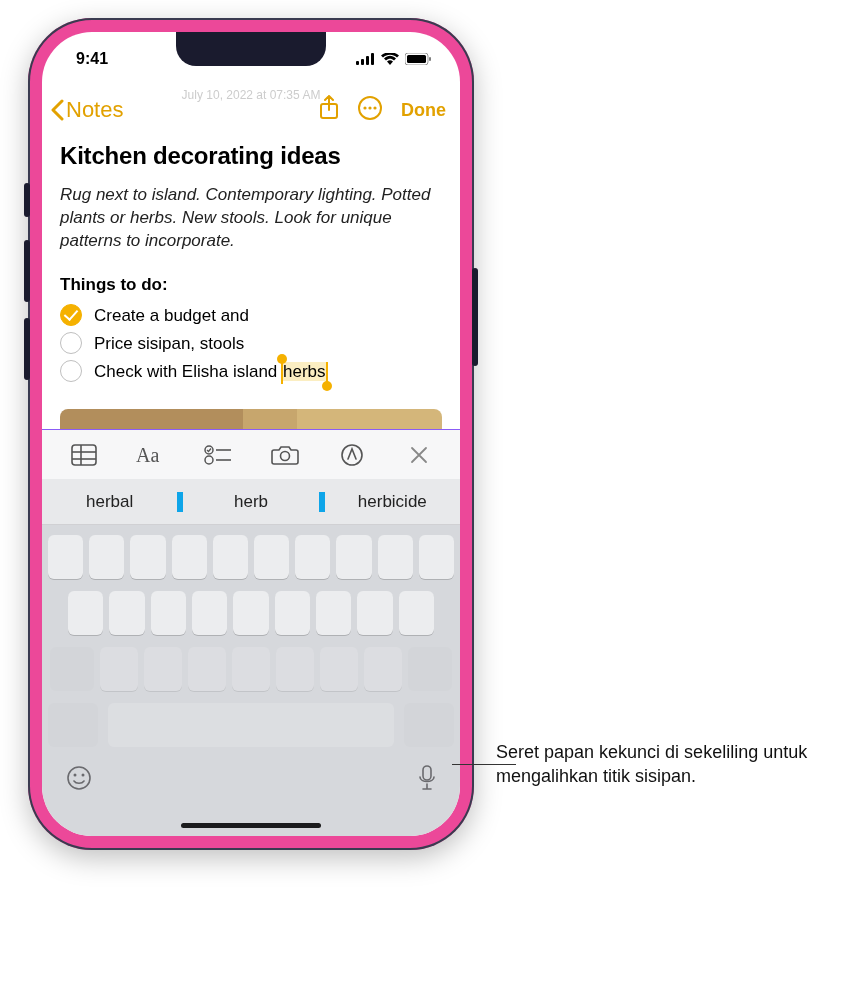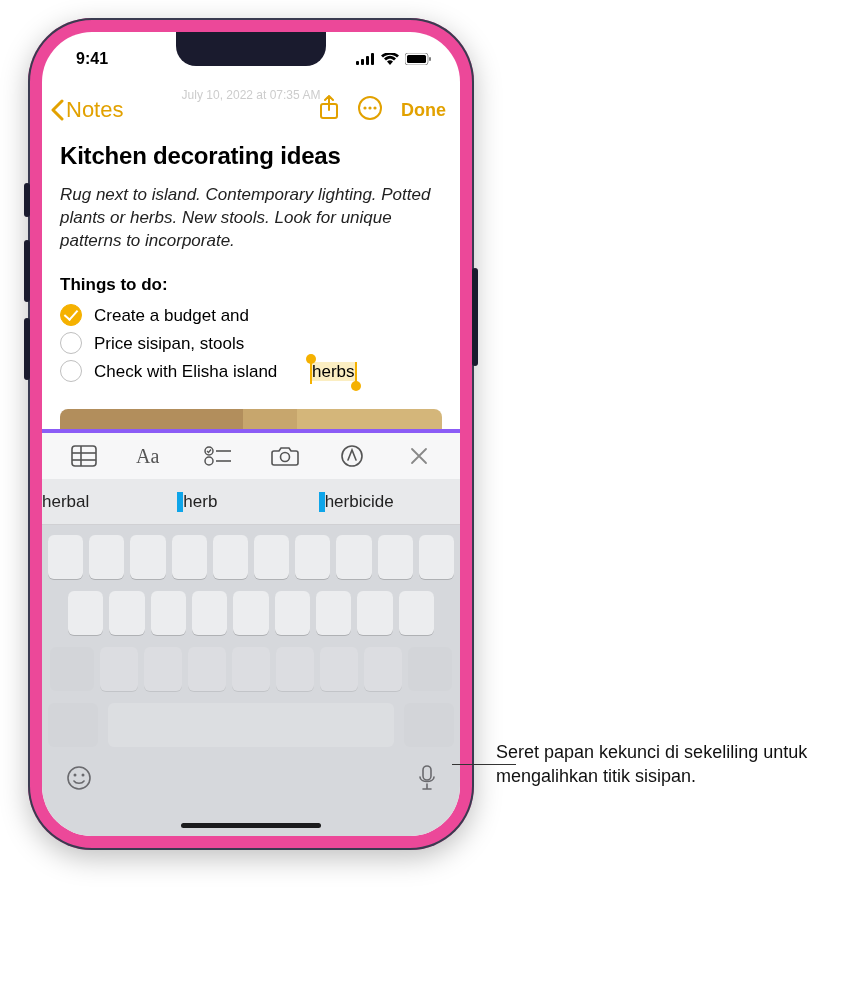--- a/index.html
+++ b/index.html
@@ -69,47 +69,46 @@
   .subhead { font-weight:700; margin-top:22px; margin-bottom:6px; font-size:17px;}
   .checklist { list-style:none; }
   .checklist li { display:flex; align-items:flex-end; gap:12px; padding:3px 0; font-size:17px; }
   .check { width:22px; height:22px; border-radius:50%; border:1.5px solid #bfbfbf; flex:none;}
   .check.checked { background:#f5b100; border-color:#f5b100; position:relative; }
   .check.checked::after { content:""; position:absolute; left:6px; top:2px; width:6px; height:11px; border:solid #fff; border-width:0 2.5px 2.5px 0; transform:rotate(42deg); }
   .sel {
     background: #fbeec2;
     position: relative;
     padding: 0 1px;
-    margin-left: 29px;
   }
   .selhandle { position:absolute; width:10px; height:10px; background:#f5b100; border-radius:50%; }
   .selhandle.tl { left:-5px; top:-8px; }
   .selhandle.br { right:-5px; bottom:-10px; }
   .selbar { position:absolute; width:2px; height:22px; background:#f5b100; }
   .selbar.l { left:-1px; top:0; }
   .selbar.r { right:-1px; top:0; }
   .photo {
     margin-top:24px; height:60px; border-radius:8px 8px 0 0;
     background:
       linear-gradient(90deg, #b28e5c 0 48%, #c7a66d 48% 62%, #d4b67a 62% 100%);
     overflow:hidden;
   }
 
   .toolbar {
     height:50px; display:flex; align-items:center; justify-content:space-around;
-    border-top:4px solid #8b5cf6; background:#f7f7f8;
+    border-top:1px solid #8b5cf6; background:#f7f7f8;
     padding: 0 8px;
   }
   .toolbar .ticon { width:46px; display:flex; justify-content:center; color:#555;}
   .suggestions {
     height:46px; display:flex; align-items:center;
     background:#e8e9eb; border-bottom:1px solid #d0d0d3;
   }
   .suggestions > div {
-    flex:1; text-align:left; font-size:17px; color:#222;
+    flex:1; text-align:center; font-size:17px; color:#222;
   }
   .suggestions > div + div { border-left:6px solid #0ea5e9; }
   .keyboard {
     background:#d6d8dc; padding:10px 6px 6px; flex:1;
     display:flex; flex-direction:column; gap:12px;
     position:relative;
   }
   .krow { display:flex; gap:6px; justify-content:center; }
   .key {
     flex:1; height:44px; background:#ecedef; border-radius:6px;

